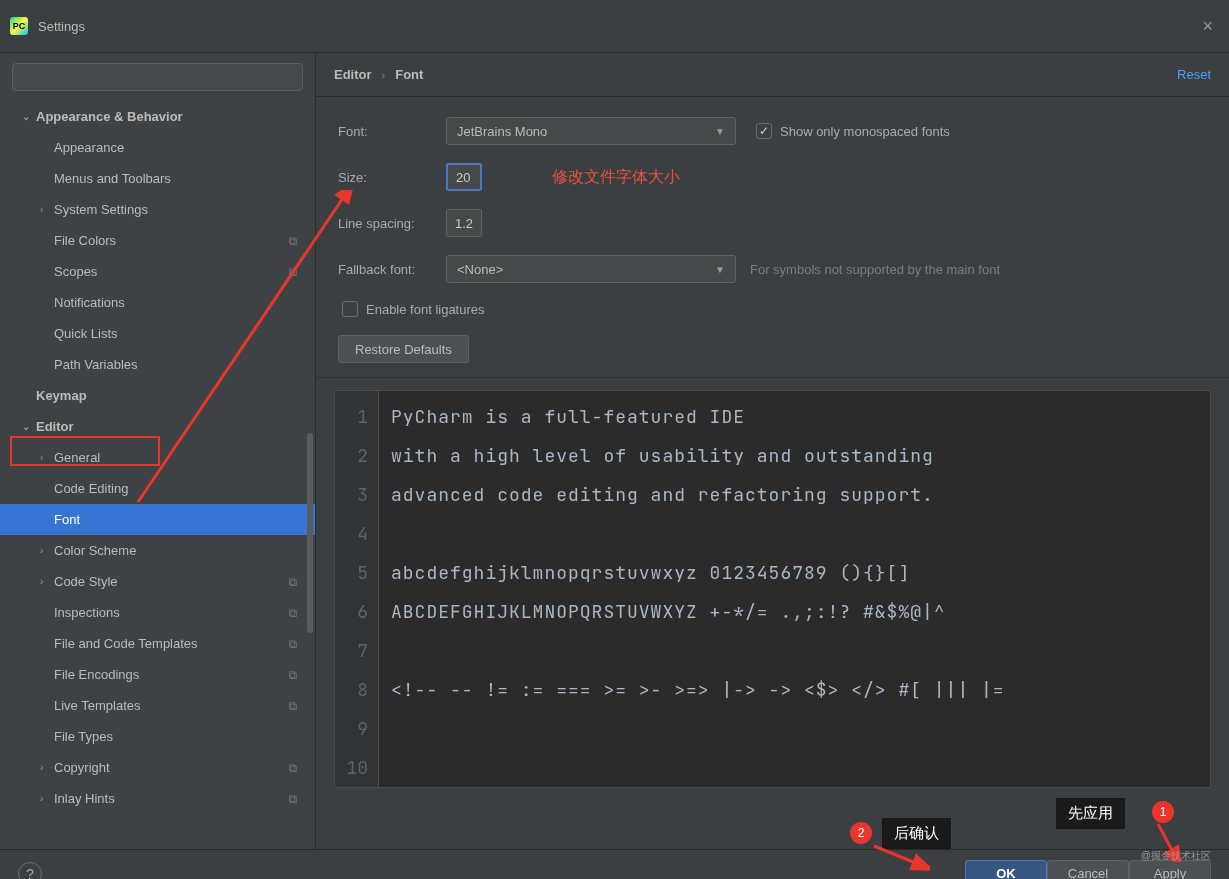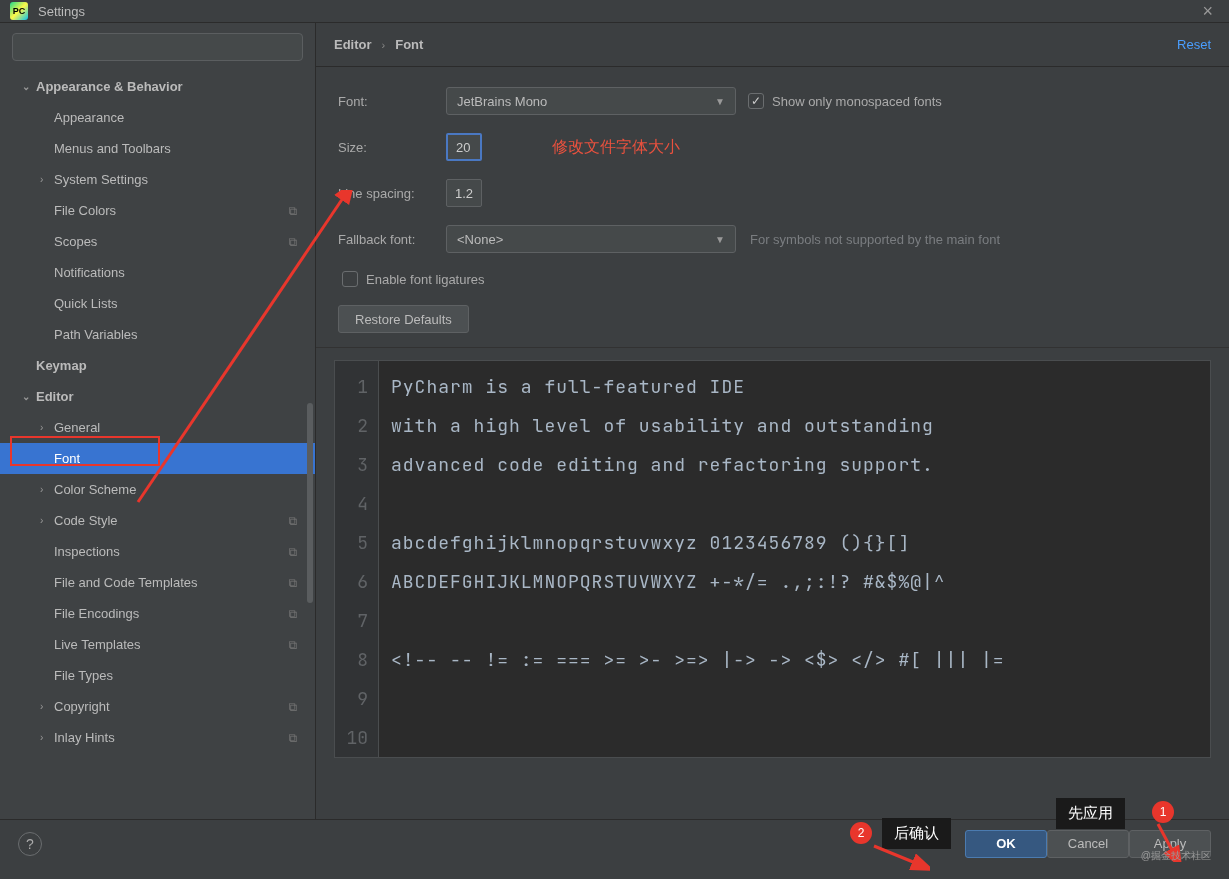--- a/index.html
+++ b/index.html
@@ -7,21 +7,21 @@
   font-family: -apple-system, "Segoe UI", Arial, sans-serif;
   background: #3c3f41;
   color: #bbbbbb;
   font-size: 13px;
   width: 1229px;
   height: 879px;
   overflow: hidden;
   position: relative;
 }
 .titlebar {
-  height: 23px;
+  height: 53px;
   background: #3c3f41;
   display: flex;
   align-items: center;
   padding: 0 10px;
   border-bottom: 1px solid #2b2b2b;
 }
 .app-icon {
   width: 18px; height: 18px;
   background: linear-gradient(135deg, #21d789 0%, #fcf84a 50%, #07c3f2 100%);
   border-radius: 3px;
@@ -302,20 +302,24 @@
           <span>Keymap</span>
         </div>
         <div class="tree-item bold indent0">
           <span class="arrow">⌄</span>
           <span>Editor</span>
         </div>
         <div class="tree-item indent1">
           <span class="arrow">›</span>
           <span>General</span>
         </div>
+        <div class="tree-item indent1">
+          <span class="arrow"></span>
+          <span>Code Editing</span>
+        </div>
         <div class="tree-item selected indent1">
           <span class="arrow"></span>
           <span>Font</span>
         </div>
         <div class="tree-item indent1">
           <span class="arrow">›</span>
           <span>Color Scheme</span>
         </div>
         <div class="tree-item indent1">
           <span class="arrow">›</span>
@@ -368,21 +372,21 @@
       <span class="reset-link">Reset</span>
     </div>
 
     <div class="form-area">
       <div class="form-row">
         <div class="form-label">Font:</div>
         <div class="combo">
           <span>JetBrains Mono</span>
           <span class="caret">▼</span>
         </div>
-        <div class="chk" style="margin-left:12px;">
+        <div class="chk" style="margin-left:20px;">
           <span class="chk-box checked"></span>
           <span>Show only monospaced fonts</span>
         </div>
       </div>
       <div class="form-row">
         <div class="form-label">Size:</div>
         <input class="text-input highlighted" value="20" style="">
         <span class="red-anno">修改文件字体大小</span>
       </div>
       <div class="form-row">

